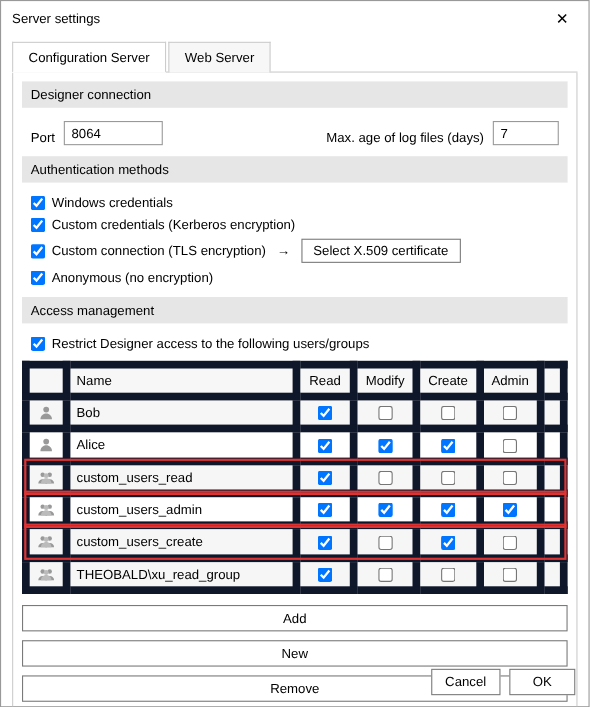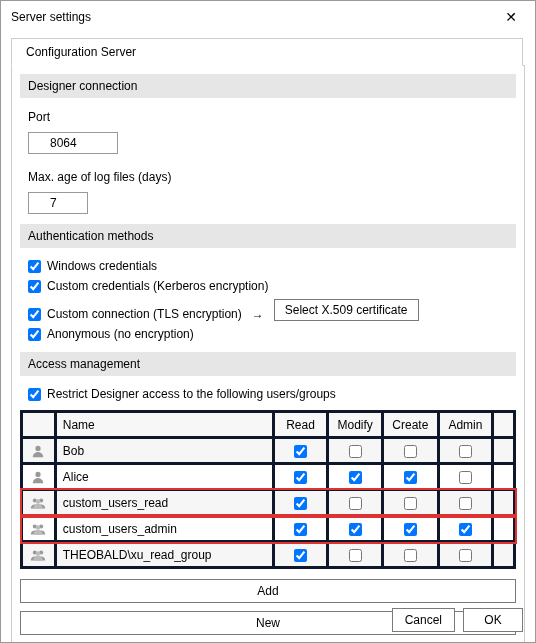--- a/index.html
+++ b/index.html
@@ -23,21 +23,20 @@
   }
   .close-btn {
     width: 28px; height: 20px;
     display: flex; align-items: center; justify-content: center;
     font-size: 14px; cursor: default;
   }
   .tabstrip {
     display: flex;
     margin: 4px 10px 0 10px;
     border-bottom: 1px solid #ccc;
-    flex-direction: column;
   }
   .tab {
     padding: 6px 14px;
     border: 1px solid #ccc;
     border-bottom: none;
     background: #f7f7f7;
     margin-right: 2px;
     position: relative;
     top: 1px;
     cursor: default;
@@ -53,36 +52,35 @@
     padding: 8px 8px 10px 8px;
   }
   .section-header {
     background: #e6e6e6;
     padding: 5px 8px;
     font-size: 12px;
     margin-bottom: 8px;
   }
   .field-row {
     display: flex;
-    align-items: flex-start;
+    align-items: flex-end;
     gap: 8px;
     padding: 4px 8px 10px 8px;
-    flex-direction: column;
   }
   .field-row label { white-space: nowrap; }
   .text-input {
     height: 22px;
     border: 1px solid #999;
-    padding: 2px 21px;
+    padding: 2px 6px;
     font-family: inherit;
     font-size: 12px;
   }
   .check-row {
     display: flex;
-    align-items: flex-end;
+    align-items: center;
     gap: 6px;
     padding: 3px 8px;
   }
   .check-row input[type=checkbox]{
     width: 13px; height: 13px; margin:0;
   }
   .btn {
     border: 1px solid #7a7a7a;
     background: #fff;
     padding: 4px 12px;
@@ -91,21 +89,21 @@
     cursor: default;
   }
   .btn.small { padding: 3px 10px; }
   .arrow { margin: 0 4px; }
   .access-table {
     border-collapse: collapse;
     width: 100%;
     margin: 6px 0 0 0;
   }
   .access-table th, .access-table td {
-    border: 3px solid #0f172a;
+    border: 7px solid #0f172a;
     padding: 4px 6px;
     text-align: left;
     height: 26px;
     vertical-align: middle;
   }
   .access-table th {
     background: #f7f7f7;
     font-weight: normal;
   }
   .access-table td.center { text-align: center; }
@@ -135,20 +133,21 @@
 
 <div class="titlebar">
   <span>Server settings</span>
   <div class="close-btn">
     <span>✕</span>
   </div>
 </div>
 
 <div class="tabstrip">
   <div class="tab active">Configuration Server</div>
+  <div class="tab">Web Server</div>
 </div>
 
 <div class="panel">
 
   <div class="section-header">Designer connection</div>
 
   <div class="field-row">
     <label>Port</label>
     <input class="text-input" style="width: 90px;" value="8064">
     <div style="flex:1"></div>
@@ -254,31 +253,49 @@
               <path d="M4 15c0-3.3 2.7-6 6-6s6 2.7 6 6" fill="#bbb"></path>
             </svg>
           </td>
           <td>custom_users_admin</td>
           <td class="center"><input type="checkbox" class="cell-chk" checked="" style=""></td>
           <td class="center"><input type="checkbox" class="cell-chk" checked="" style=""></td>
           <td class="center"><input type="checkbox" class="cell-chk" checked="" style=""></td>
           <td class="center"><input type="checkbox" class="cell-chk" checked="" style=""></td>
           <td></td>
         </tr>
-        <tr class="row-alt">
+        <tr class="row-alt highlight-box">
           <td class="icon-cell">
             <svg class="group" width="16" height="14" viewBox="0 0 20 16">
               <circle cx="6" cy="5" r="2.5" fill="#999"></circle>
               <circle cx="14" cy="5" r="2.5" fill="#999"></circle>
               <circle cx="10" cy="6" r="2.8" fill="#bbb"></circle>
               <path d="M1 15c0-3 2.2-5 5-5s5 2 5 5" fill="#999"></path>
               <path d="M9 15c0-3 2.2-5 5-5s5 2 5 5" fill="#999"></path>
               <path d="M4 15c0-3.3 2.7-6 6-6s6 2.7 6 6" fill="#bbb"></path>
             </svg>
           </td>
+          <td>custom_users_create</td>
+          <td class="center"><input type="checkbox" class="cell-chk" checked="" style=""></td>
+          <td class="center"><input type="checkbox" class="cell-chk" style=""></td>
+          <td class="center"><input type="checkbox" class="cell-chk" checked="" style=""></td>
+          <td class="center"><input type="checkbox" class="cell-chk" style=""></td>
+          <td></td>
+        </tr>
+        <tr class="row-alt">
+          <td class="icon-cell">
+            <svg class="group" width="16" height="14" viewBox="0 0 20 16">
+              <circle cx="6" cy="5" r="2.5" fill="#999"></circle>
+              <circle cx="14" cy="5" r="2.5" fill="#999"></circle>
+              <circle cx="10" cy="6" r="2.8" fill="#bbb"></circle>
+              <path d="M1 15c0-3 2.2-5 5-5s5 2 5 5" fill="#999"></path>
+              <path d="M9 15c0-3 2.2-5 5-5s5 2 5 5" fill="#999"></path>
+              <path d="M4 15c0-3.3 2.7-6 6-6s6 2.7 6 6" fill="#bbb"></path>
+            </svg>
+          </td>
           <td>THEOBALD\xu_read_group</td>
           <td class="center"><input type="checkbox" class="cell-chk" checked="" style=""></td>
           <td class="center"><input type="checkbox" class="cell-chk" style=""></td>
           <td class="center"><input type="checkbox" class="cell-chk" style=""></td>
           <td class="center"><input type="checkbox" class="cell-chk" style=""></td>
           <td></td>
         </tr>
       </tbody>
   </table>
 

